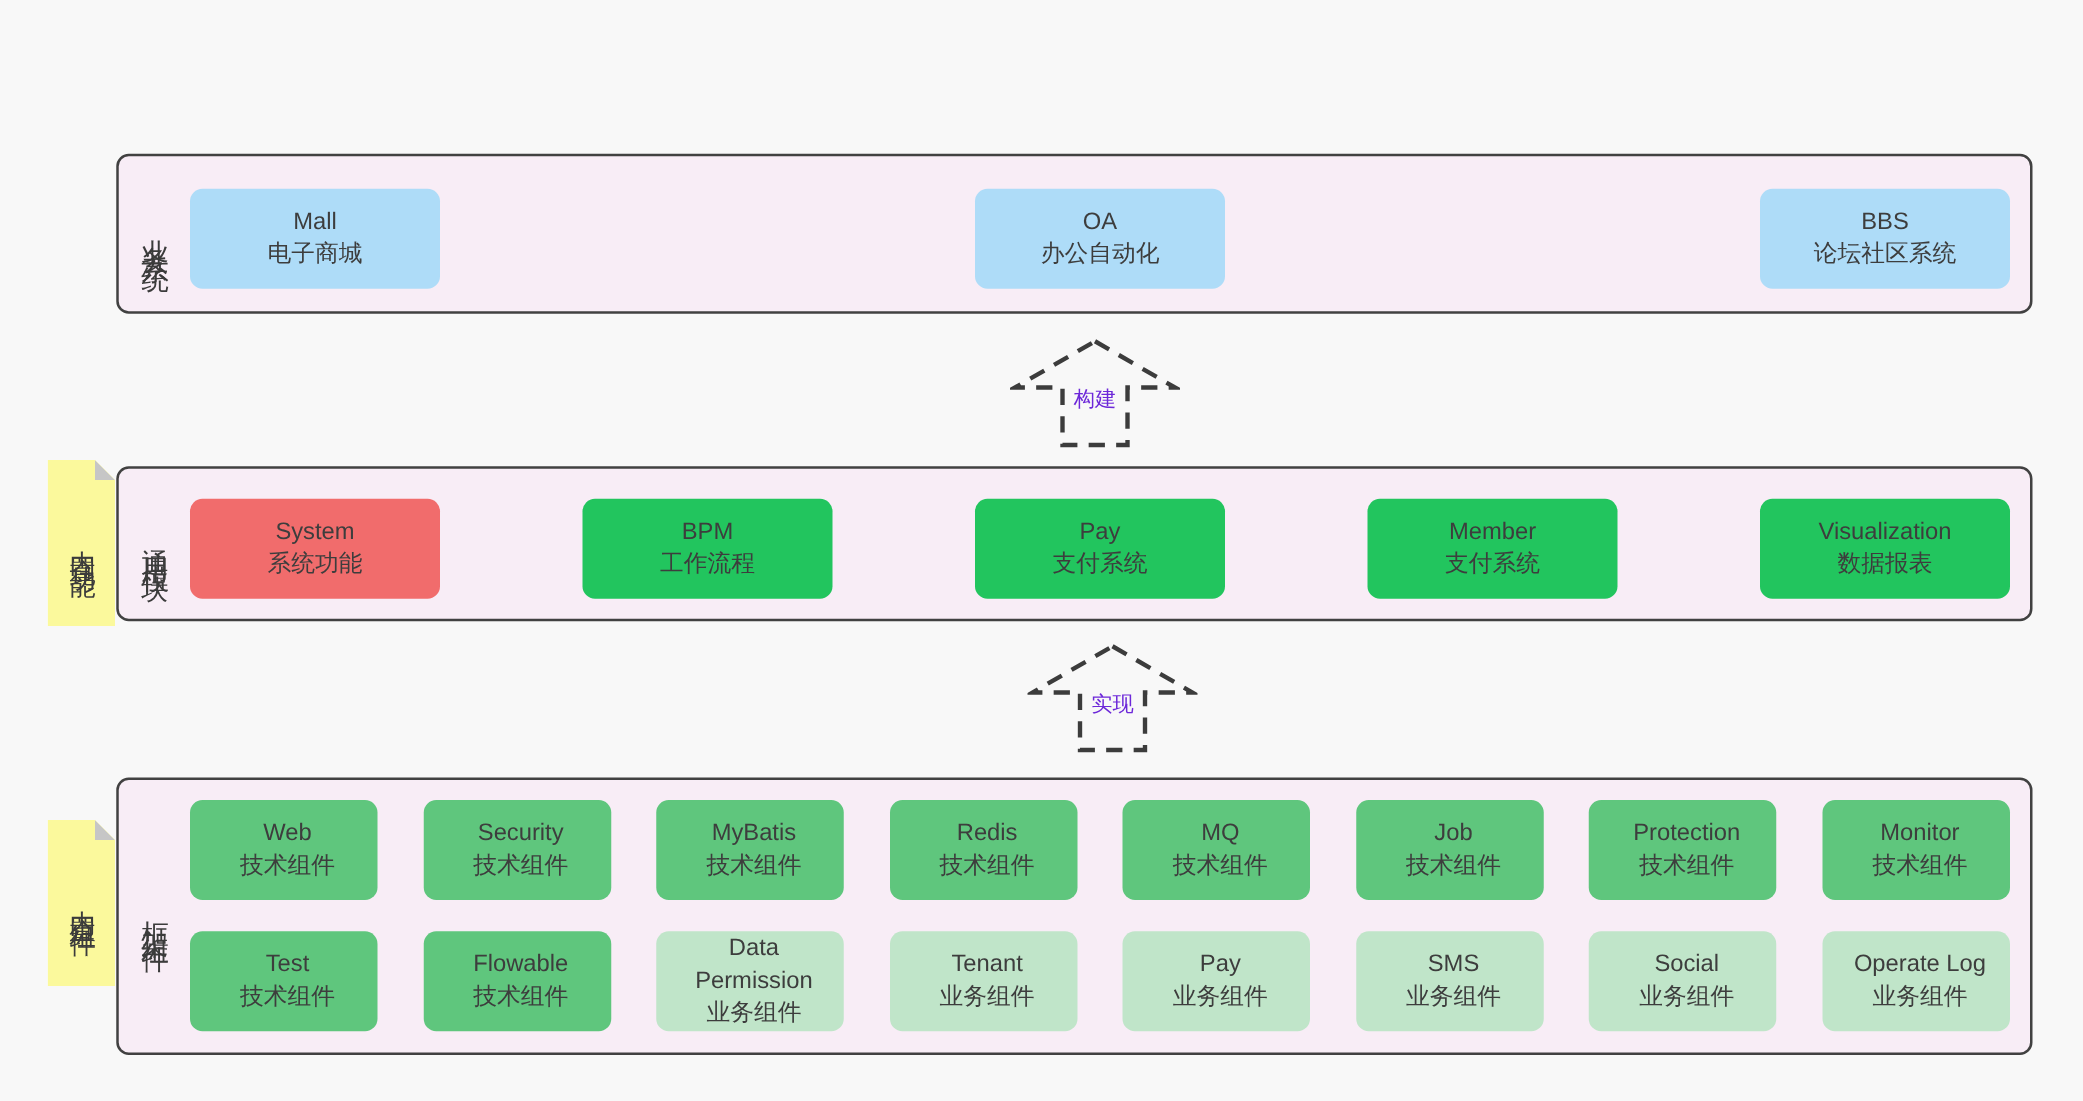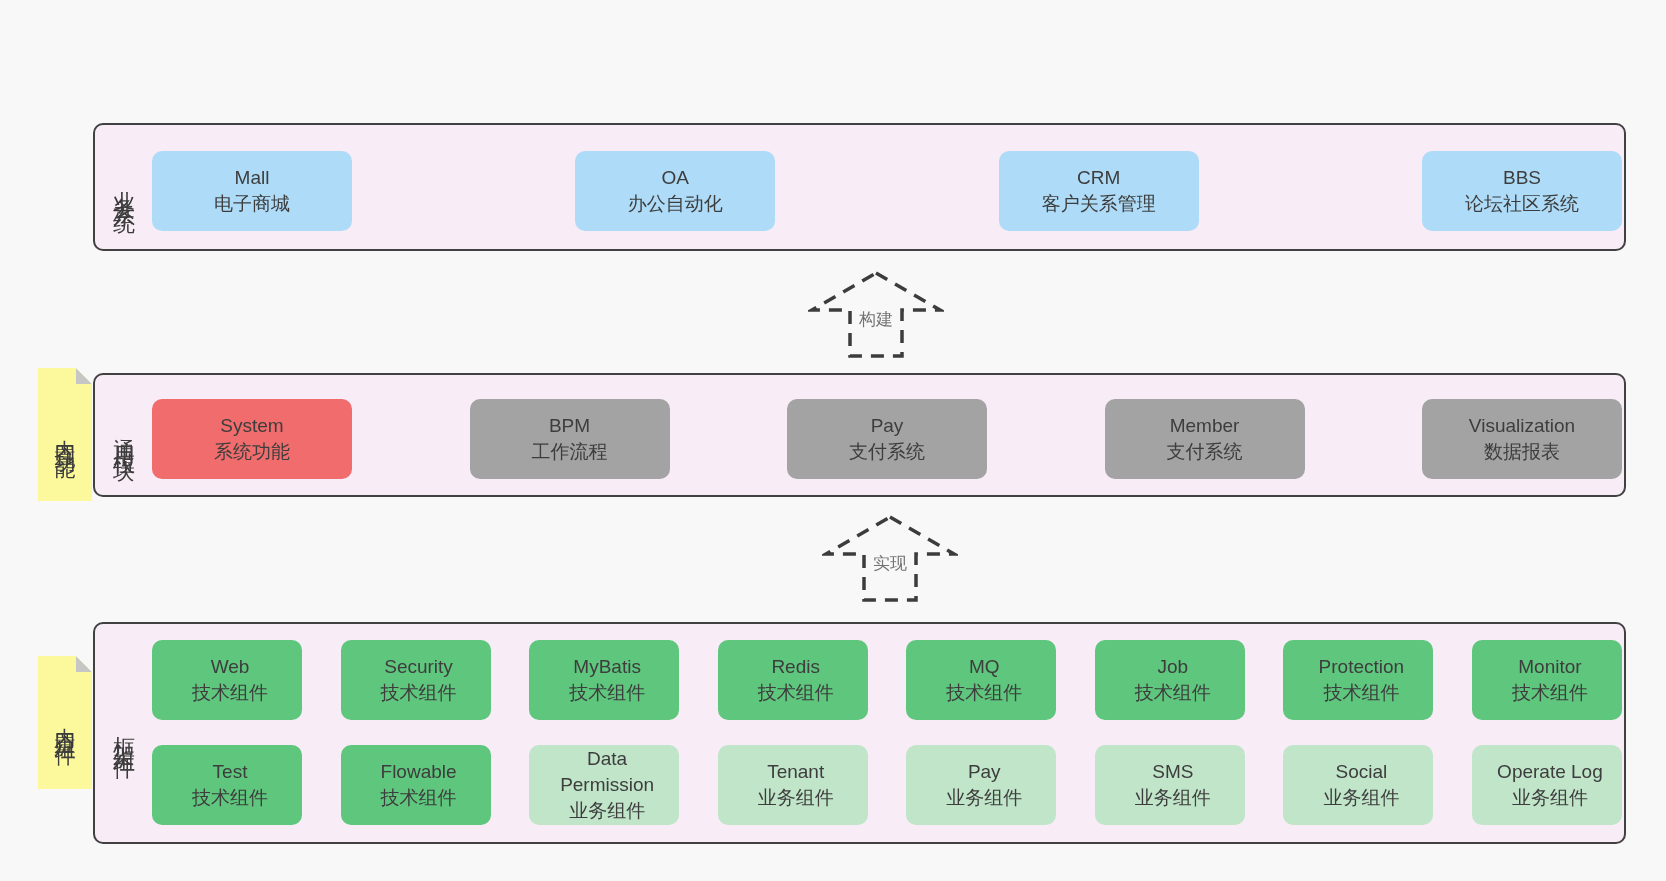--- a/index.html
+++ b/index.html
@@ -31,21 +31,21 @@
     writing-mode:vertical-rl;
     text-orientation:upright;
     font-size:22px;
     letter-spacing:7px;
     color:#3b3b3b;
     white-space:nowrap;
   }
   .row {
     position:absolute;
     left:57px;
-    right:2px;
+    right:16px;
     display:flex;
     justify-content:space-between;
   }
   .sec-business .row { top:26px; }
   .sec-common .row   { top:24px; }
   .sec-framework .row-1 { top:16px; }
   .sec-framework .row-2 { top:121px; }
 
   .box {
     height:80px;
@@ -57,21 +57,21 @@
     text-align:center;
     font-size:19px;
     line-height:26px;
     color:#3d3d3d;
     padding:0 6px;
   }
   .w6 { width:200px; }
   .w8 { width:150px;padding-left:12px; }
   .blue       { background:#aedcf8; }
   .red        { background:#f16c6c; }
-  .pink       { background:#a3a3a3; }
+  .pink       { background:#22c55e; }
   .green      { background:#5fc67d; }
   .lightgreen { background:#c0e5c9; }
 
   .sticky {
     position:absolute;
     left:38px;
     width:54px;
     height:133px;
     background:#fbf99c;
     clip-path:polygon(0 0, calc(100% - 16px) 0, 100% 16px, 100% 100%, 0 100%);
@@ -109,43 +109,39 @@
   .arrow-implement { left:822px; top:512px; }
   .arrow svg { position:absolute; inset:0; }
   .arrow-label {
     position:absolute;
     top:40px;
     left:50%;
     transform:translateX(-50%);
     background:#f8f8f8;
     padding:0 3px;
     font-size:17px;
-    color:#737373;
+    color:#6d28d9;
     white-space:nowrap;
   }
 </style>
 </head>
 <body>
 
 <div class="container sec-business">
   <div class="container-label">业务系统</div>
   <div class="row">
     <div class="box blue w6">
       <div>Mall</div>
       <div>电子商城</div>
     </div>
     <div class="box blue w6">
       <div>OA</div>
       <div>办公自动化</div>
     </div>
     <div class="box blue w6">
-      <div>CRM</div>
-      <div>客户关系管理</div>
-    </div>
-    <div class="box blue w6">
       <div>BBS</div>
       <div>论坛社区系统</div>
     </div>
   </div>
 </div>
 
 <div class="arrow arrow-build">
   <svg width="136" height="92" viewBox="0 0 136 92">
     <path d="M68 5 L132 42 L94 42 L94 88 L42 88 L42 42 L4 42 Z" fill="none" stroke="#3c3c3c" stroke-width="3.5" stroke-dasharray="13 9"></path>
   </svg>

